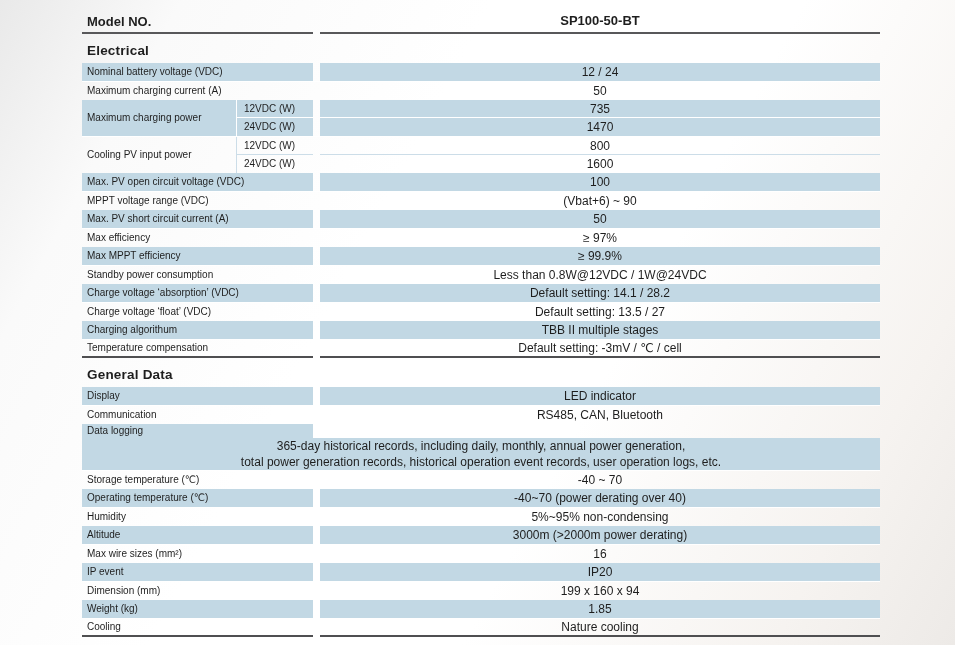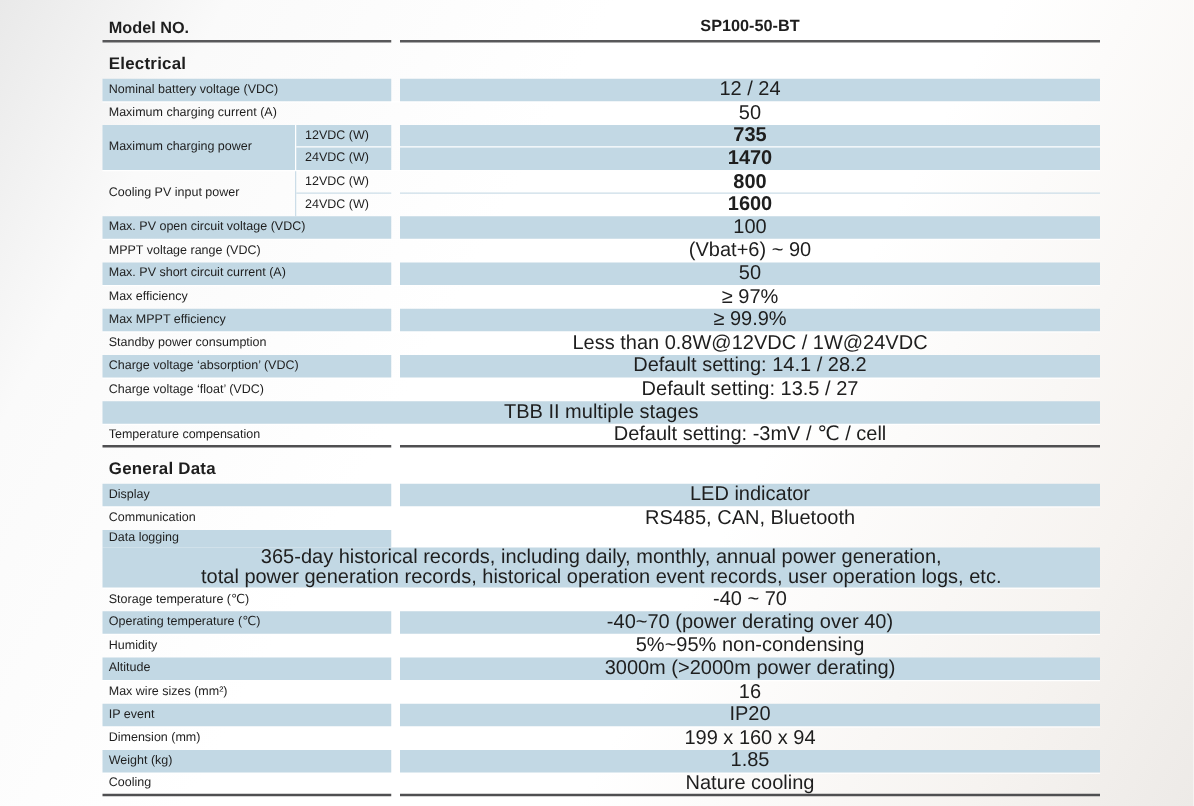--- a/index.html
+++ b/index.html
@@ -25,21 +25,21 @@
   .label-cell{
     width:231px;flex:none;
     display:flex;align-items:center;
     padding-left:5px;
     font-size:10px;line-height:14px;
   }
   .value-cell{
     flex:1;
     display:flex;align-items:center;justify-content:center;
     text-align:center;
-    font-size:16px;line-height:16px;
+    font-size:12px;line-height:16px;
     white-space:pre-line;
   }
   .header-row{height:22px;}
   .header-row .cell{
     border-bottom:2px solid #58585a;
     font-weight:bold;font-size:13px;
     background:transparent;
     text-align:center;
   }
   .header-row .label-cell{align-items:flex-end;padding-bottom:3px;}
@@ -63,21 +63,21 @@
   }
   .sub-col{
     flex:1;display:flex;flex-direction:column;
     border-left:1px solid var(--divider);
   }
   .group.shaded .sub-col{border-left-color:#ffffff;}
   .sub{height:18px;display:flex;align-items:center;box-sizing:border-box;}
   .sub-label{padding-left:7px;}
   .sub-col .sub:first-child{border-bottom:1px solid var(--divider);}
   .group.shaded .sub-col .sub:first-child{border-bottom-color:#ffffff;}
-  .group-value{flex-direction:column;align-items:stretch;justify-content:flex-start;font-weight:bold;}
+  .group-value{flex-direction:column;align-items:stretch;justify-content:flex-start;}
   .sub-value{justify-content:center;}
   .group-value .sub:first-child{border-bottom:1px solid var(--divider);}
   .group.shaded .group-value .sub:first-child{border-bottom-color:#ffffff;}
 </style>
 </head>
 <body>
 
 <div class="page">
   <div class="spec-table">
     <div class="row header-row">
@@ -140,20 +140,21 @@
         </div>
         <div class="row body-row shaded">
           <div class="cell label-cell">Charge voltage ‘absorption’ (VDC)</div>
           <div class="cell value-cell">Default setting: 14.1 / 28.2</div>
         </div>
         <div class="row body-row">
           <div class="cell label-cell">Charge voltage ‘float’ (VDC)</div>
           <div class="cell value-cell">Default setting: 13.5 / 27</div>
         </div>
         <div class="row body-row shaded">
+          <div class="cell label-cell">Charging algorithum</div>
           <div class="cell value-cell">TBB II multiple stages</div>
         </div>
         <div class="row body-row section-end">
           <div class="cell label-cell">Temperature compensation</div>
           <div class="cell value-cell">Default setting: -3mV / ℃ / cell</div>
         </div>
         <div class="section-title">General Data</div>
         <div class="row body-row shaded">
           <div class="cell label-cell">Display</div>
           <div class="cell value-cell">LED indicator</div>

